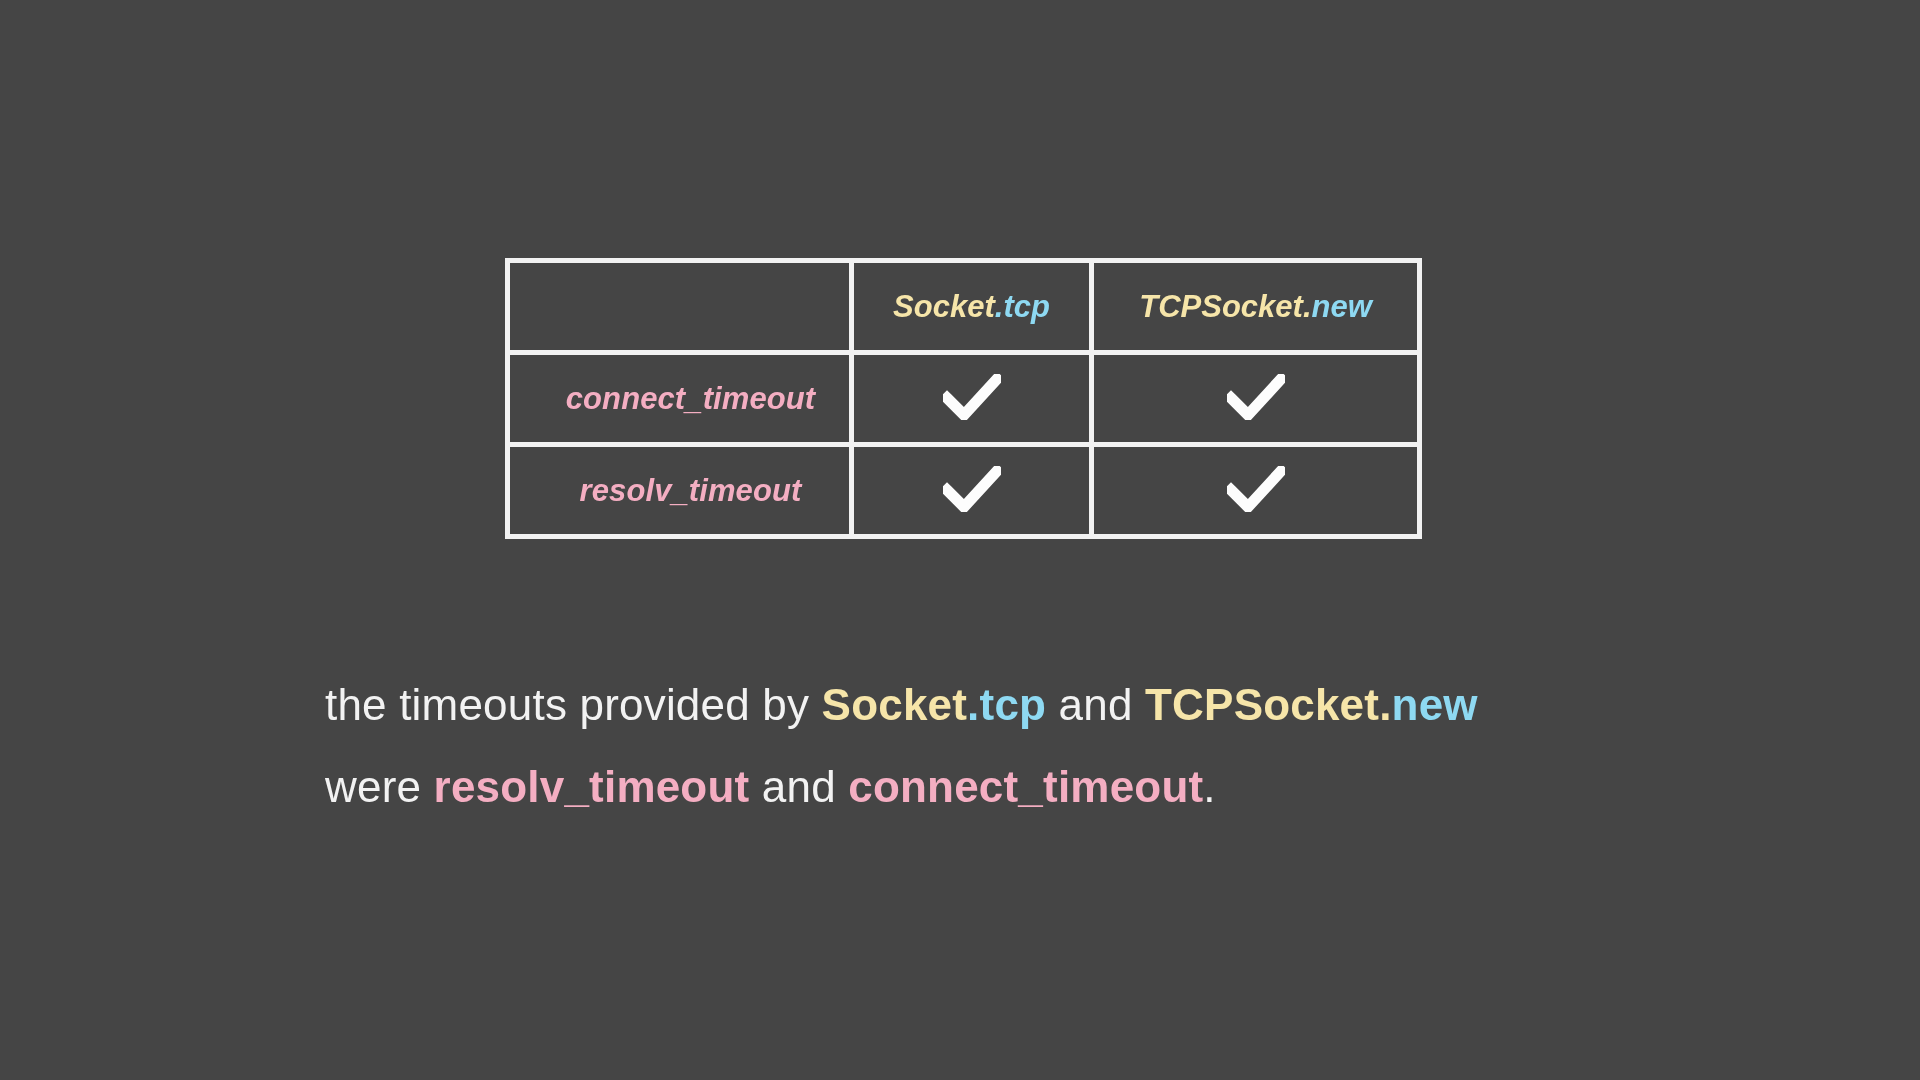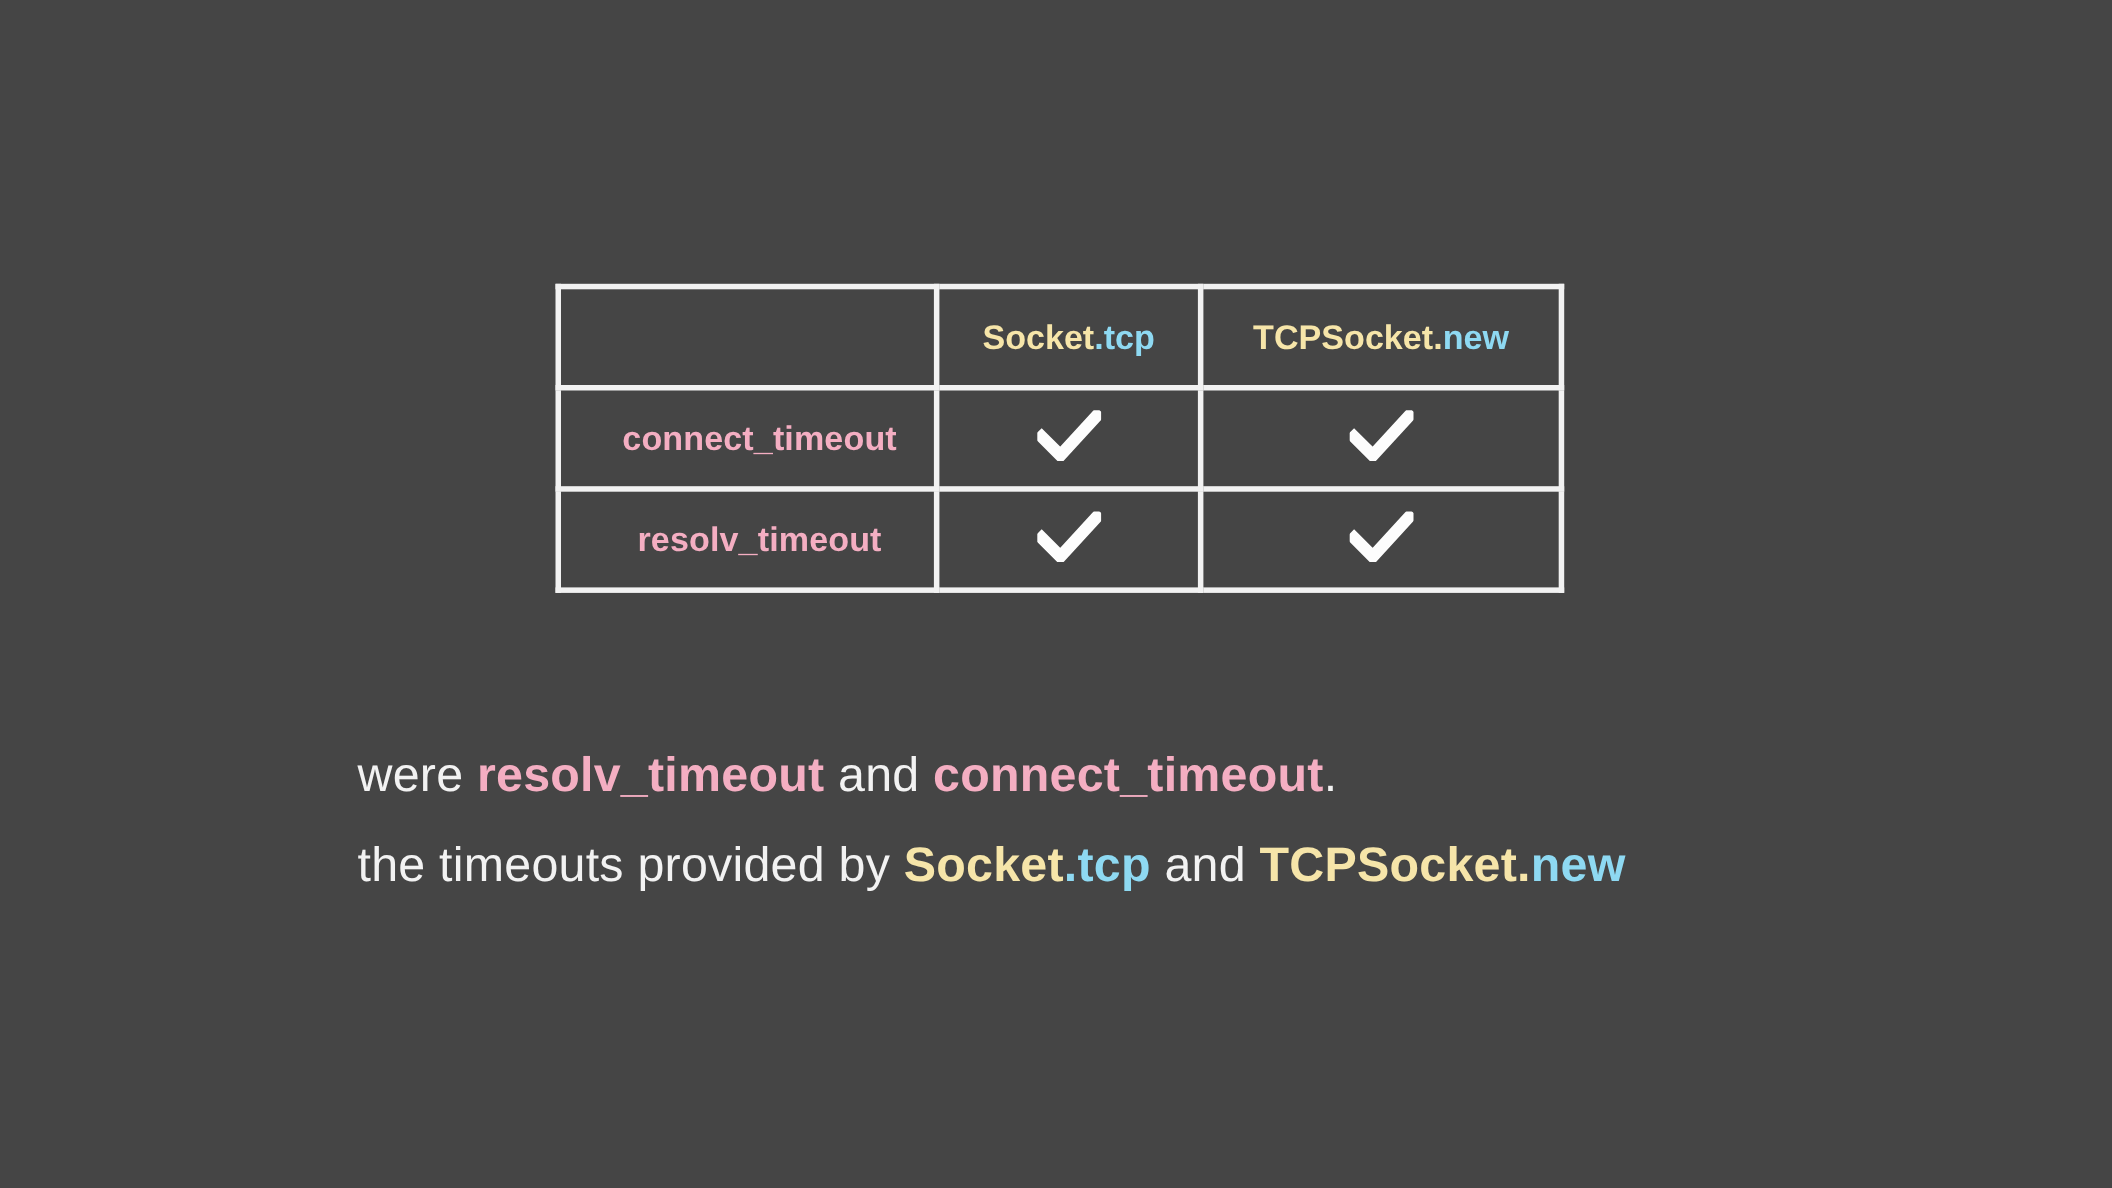--- a/index.html
+++ b/index.html
@@ -39,20 +39,21 @@
   }
 
   table.compare td,
   table.compare th {
     border: 5px solid #f2f2f2;
     padding: 0;
     height: 92px;
     vertical-align: middle;
     text-align: center;
     box-sizing: border-box;
+    font-style: italic;
   }
 
   
   table.compare td,
   table.compare th {
     border-style: solid;
     border-image: none;
     box-shadow: 0 0 0 0 rgba(0,0,0,0);
   }
 
@@ -168,17 +169,17 @@
                 <path d="M4 24 L21 41 L54 5" fill="none" stroke="#fdfdfd" stroke-width="11" stroke-linecap="square" stroke-linejoin="miter"></path>
               </svg>
             </span>
           </td>
         </tr>
       </tbody>
     </table>
   </div>
 
   <div class="copy">
+    <div class="line"><span class="tok-white">the timeouts provided by </span><b class="tok-cream">Socket</b><b class="tok-blue">.</b><b class="tok-blue">tcp</b><span class="tok-white"> and </span><b class="tok-cream">TCPSocket</b><b class="tok-cream">.</b><b class="tok-blue">new</b></div>
     <div class="line"><span class="tok-white">were </span><b class="tok-pink">resolv_timeout</b><span class="tok-white"> and </span><b class="tok-pink">connect_timeout</b><span class="tok-white">.</span></div>
-    <div class="line"><span class="tok-white">the timeouts provided by </span><b class="tok-cream">Socket</b><b class="tok-blue">.</b><b class="tok-blue">tcp</b><span class="tok-white"> and </span><b class="tok-cream">TCPSocket</b><b class="tok-cream">.</b><b class="tok-blue">new</b></div>
   </div>
 
 </div>
 
 </body></html>

